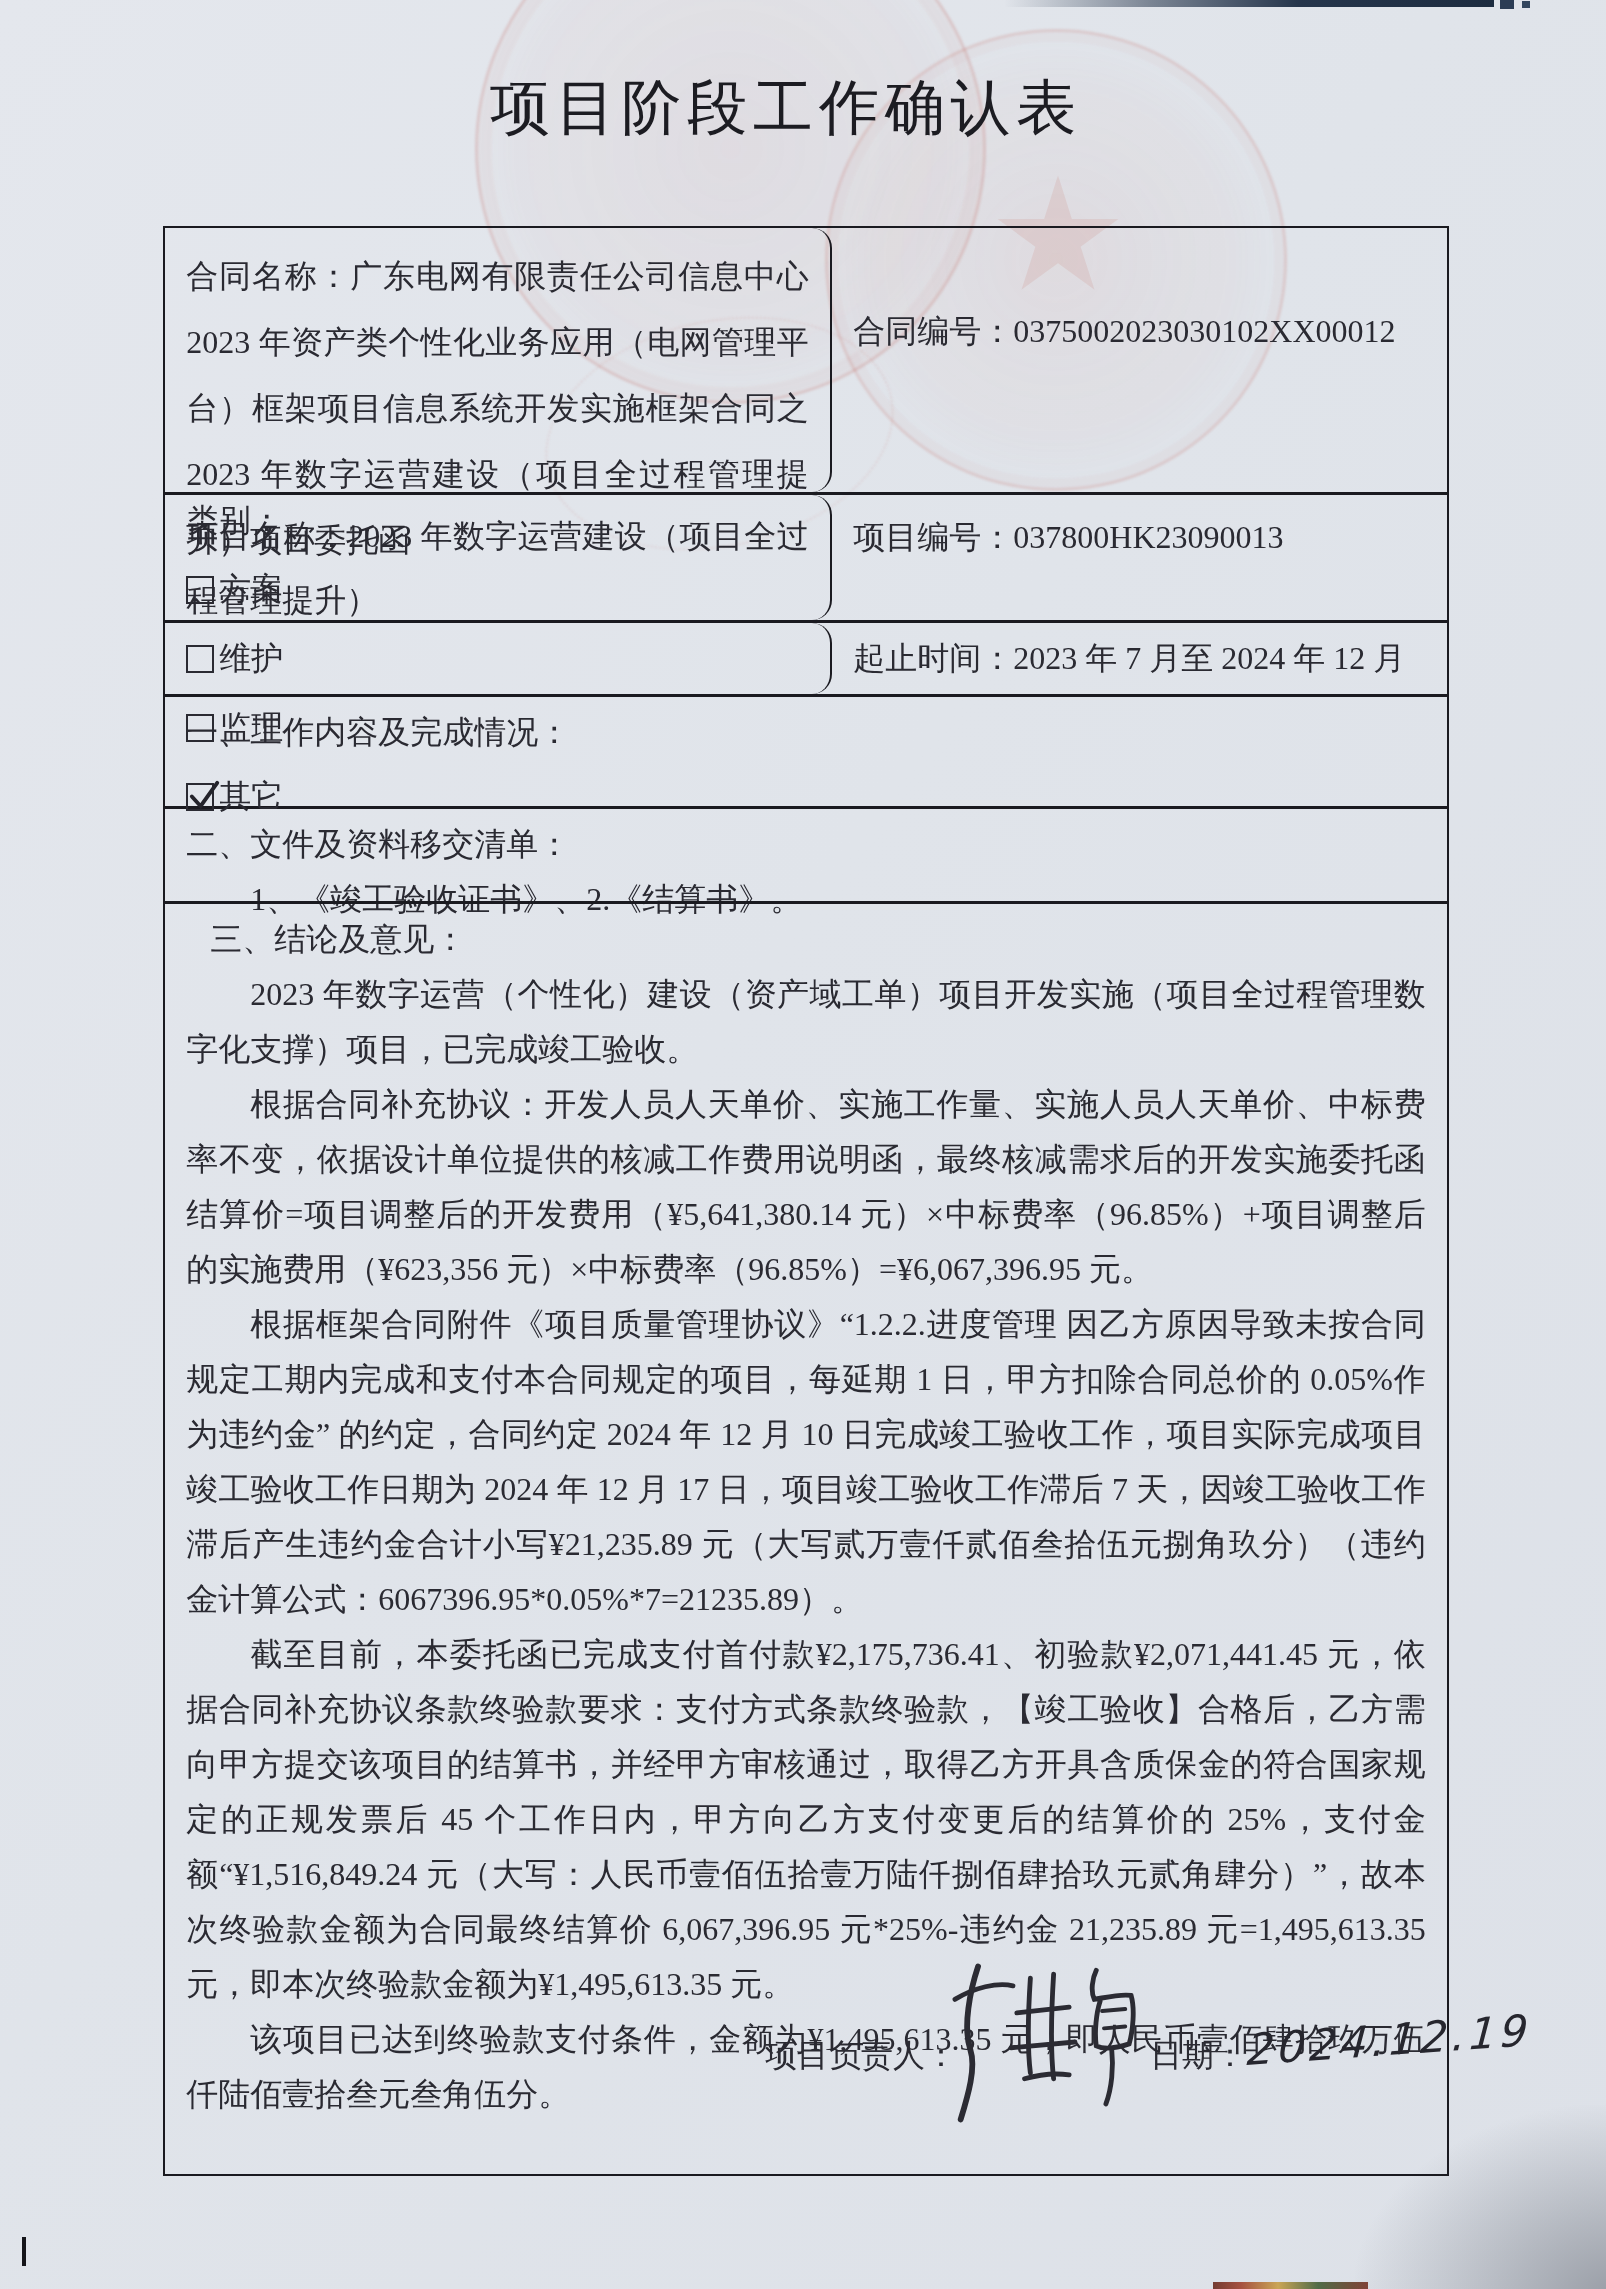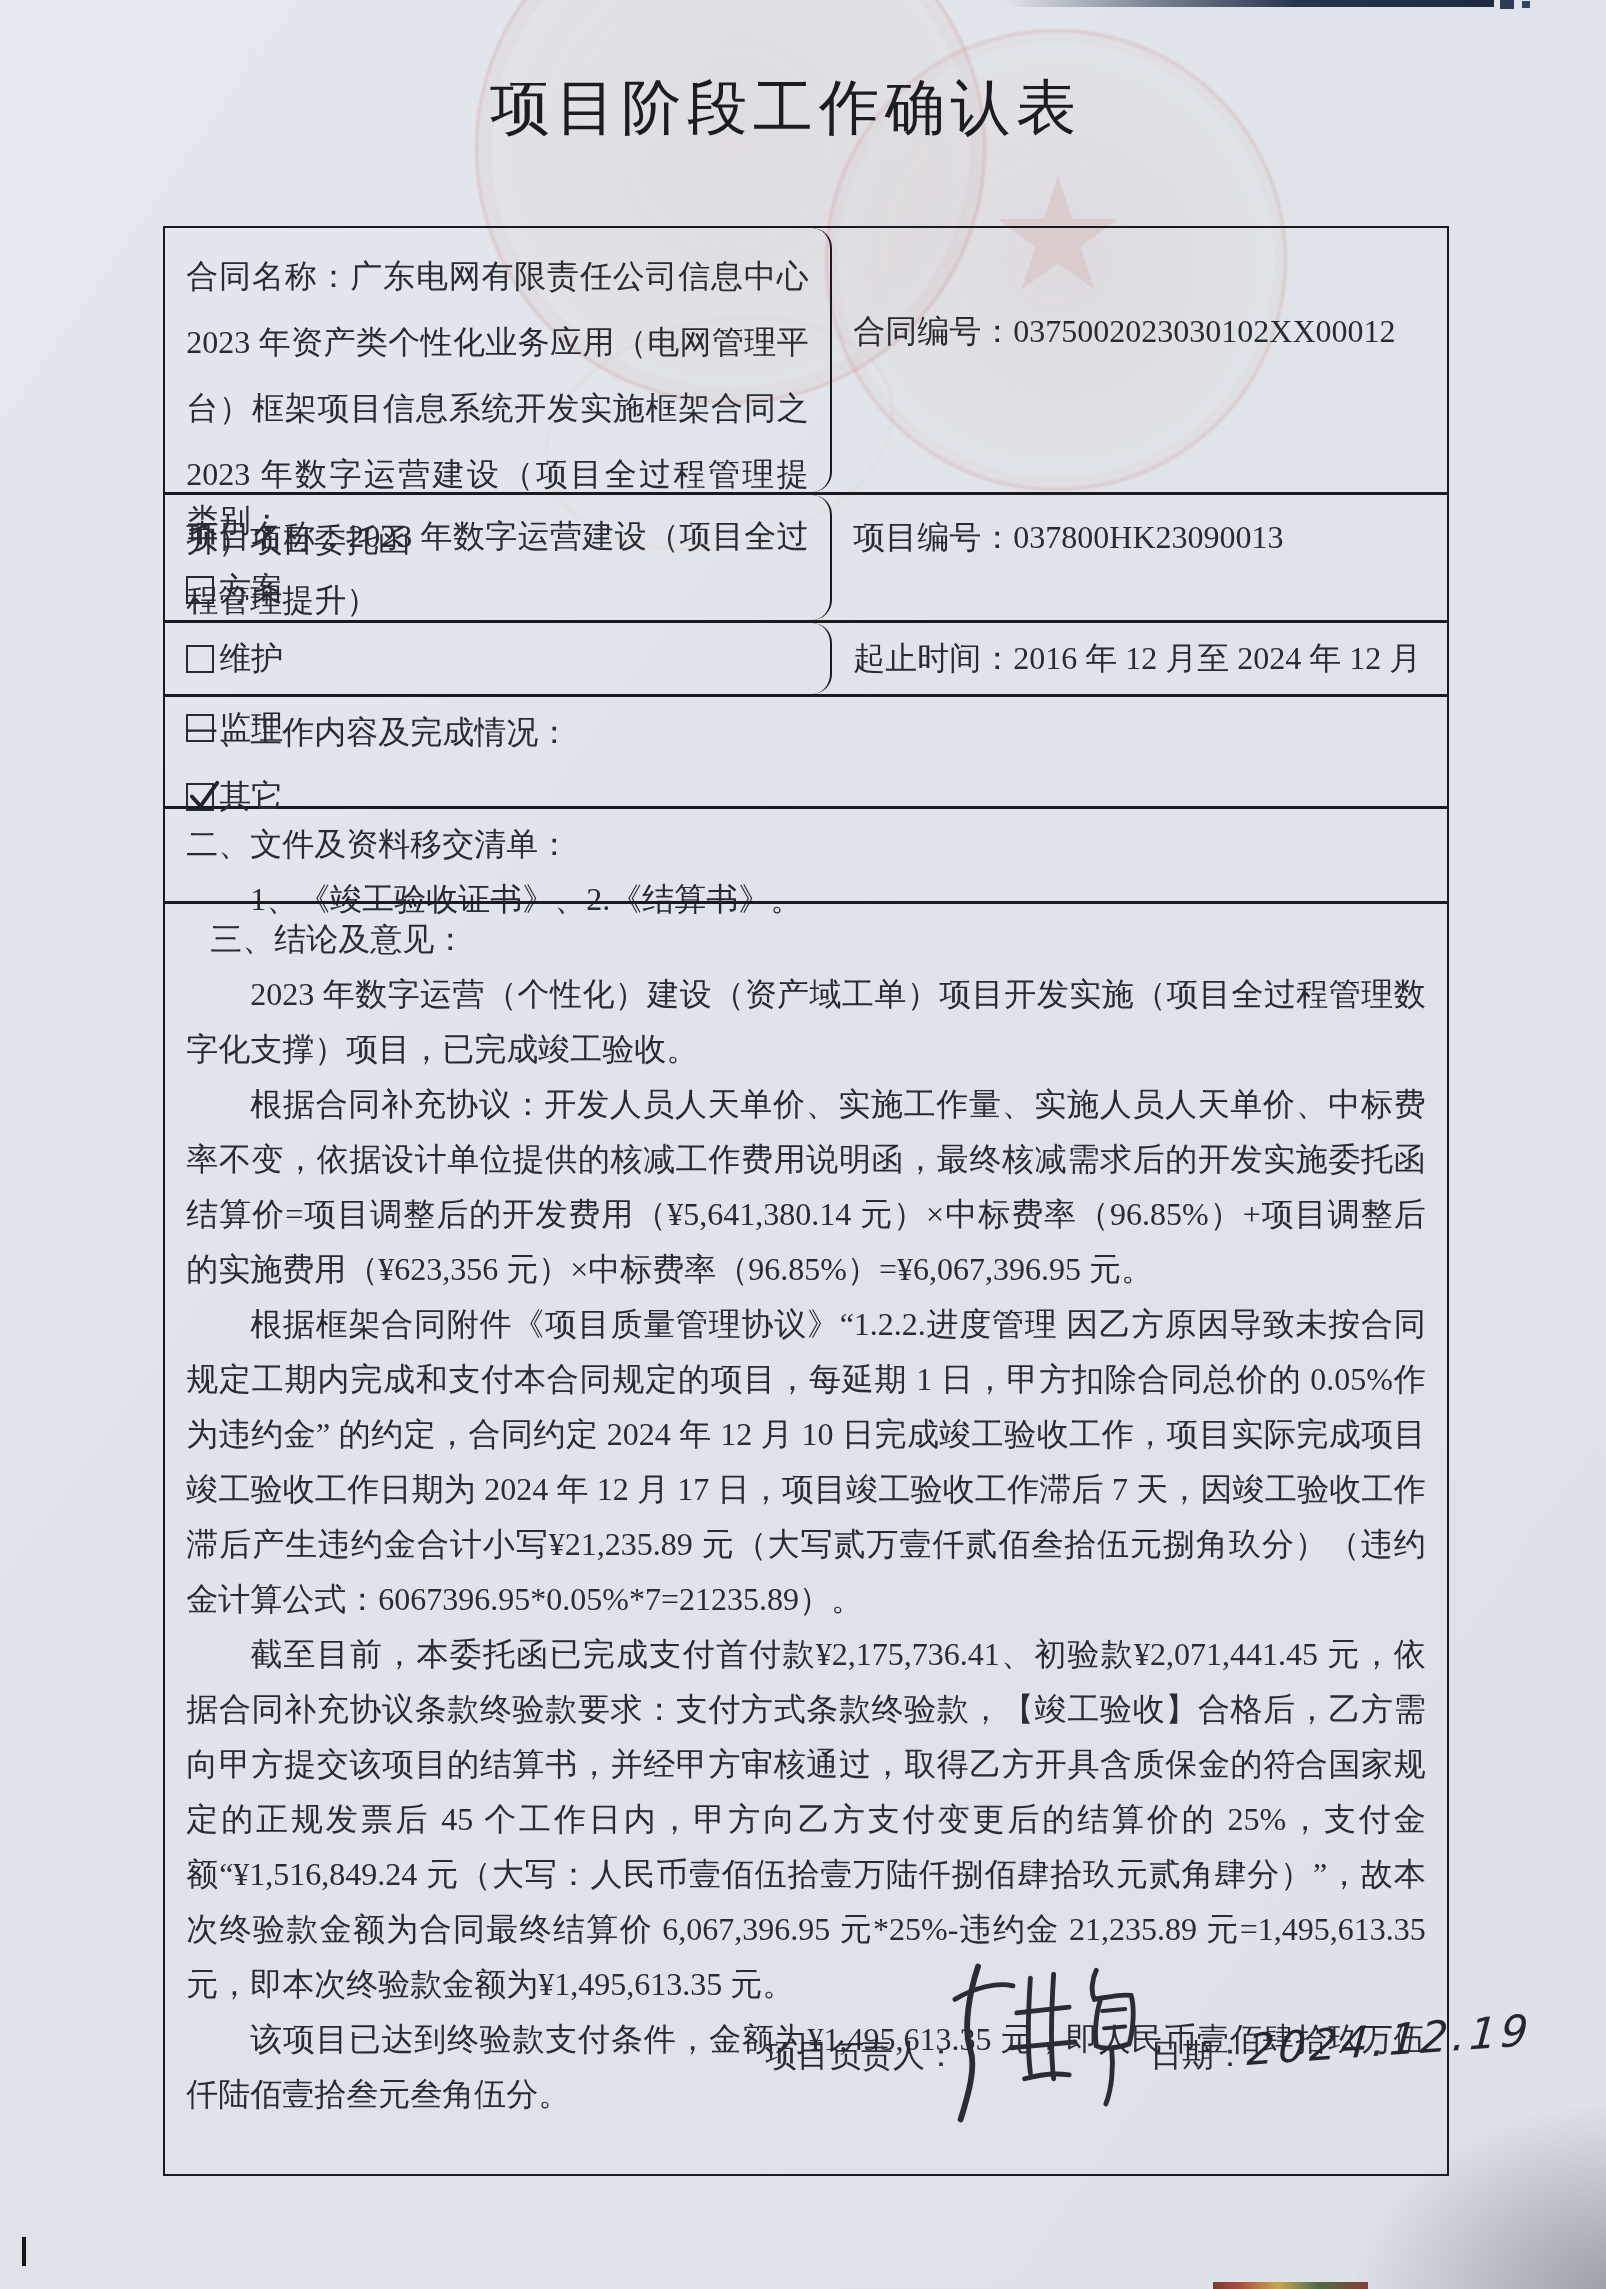--- a/index.html
+++ b/index.html
@@ -142,21 +142,21 @@
             <svg width="39" height="39" viewBox="0 0 40 40">
               <polyline points="6,20 15,30 32,6" fill="none" stroke="#23232b" stroke-width="4" stroke-linecap="round"></polyline>
             </svg>
           </span>
           <span>其它</span>
         </span>
       </div>
     </div>
     <div class="cell cell-right">
       <span>起止时间：</span>
-        <span>2016 年 12 月至 2024 年 12 月</span>
+        <span>2023 年 7 月至 2024 年 12 月</span>
     </div>
   </div>
 
   <div class="t-row row-section row-s1">
     <p class="sec-heading">一、工作内容及完成情况：</p>
   </div>
 
   <div class="t-row row-section row-s2">
     <p class="sec-heading">二、文件及资料移交清单：</p>
     <p class="sec-body">1、《竣工验收证书》、2.《结算书》。</p>

